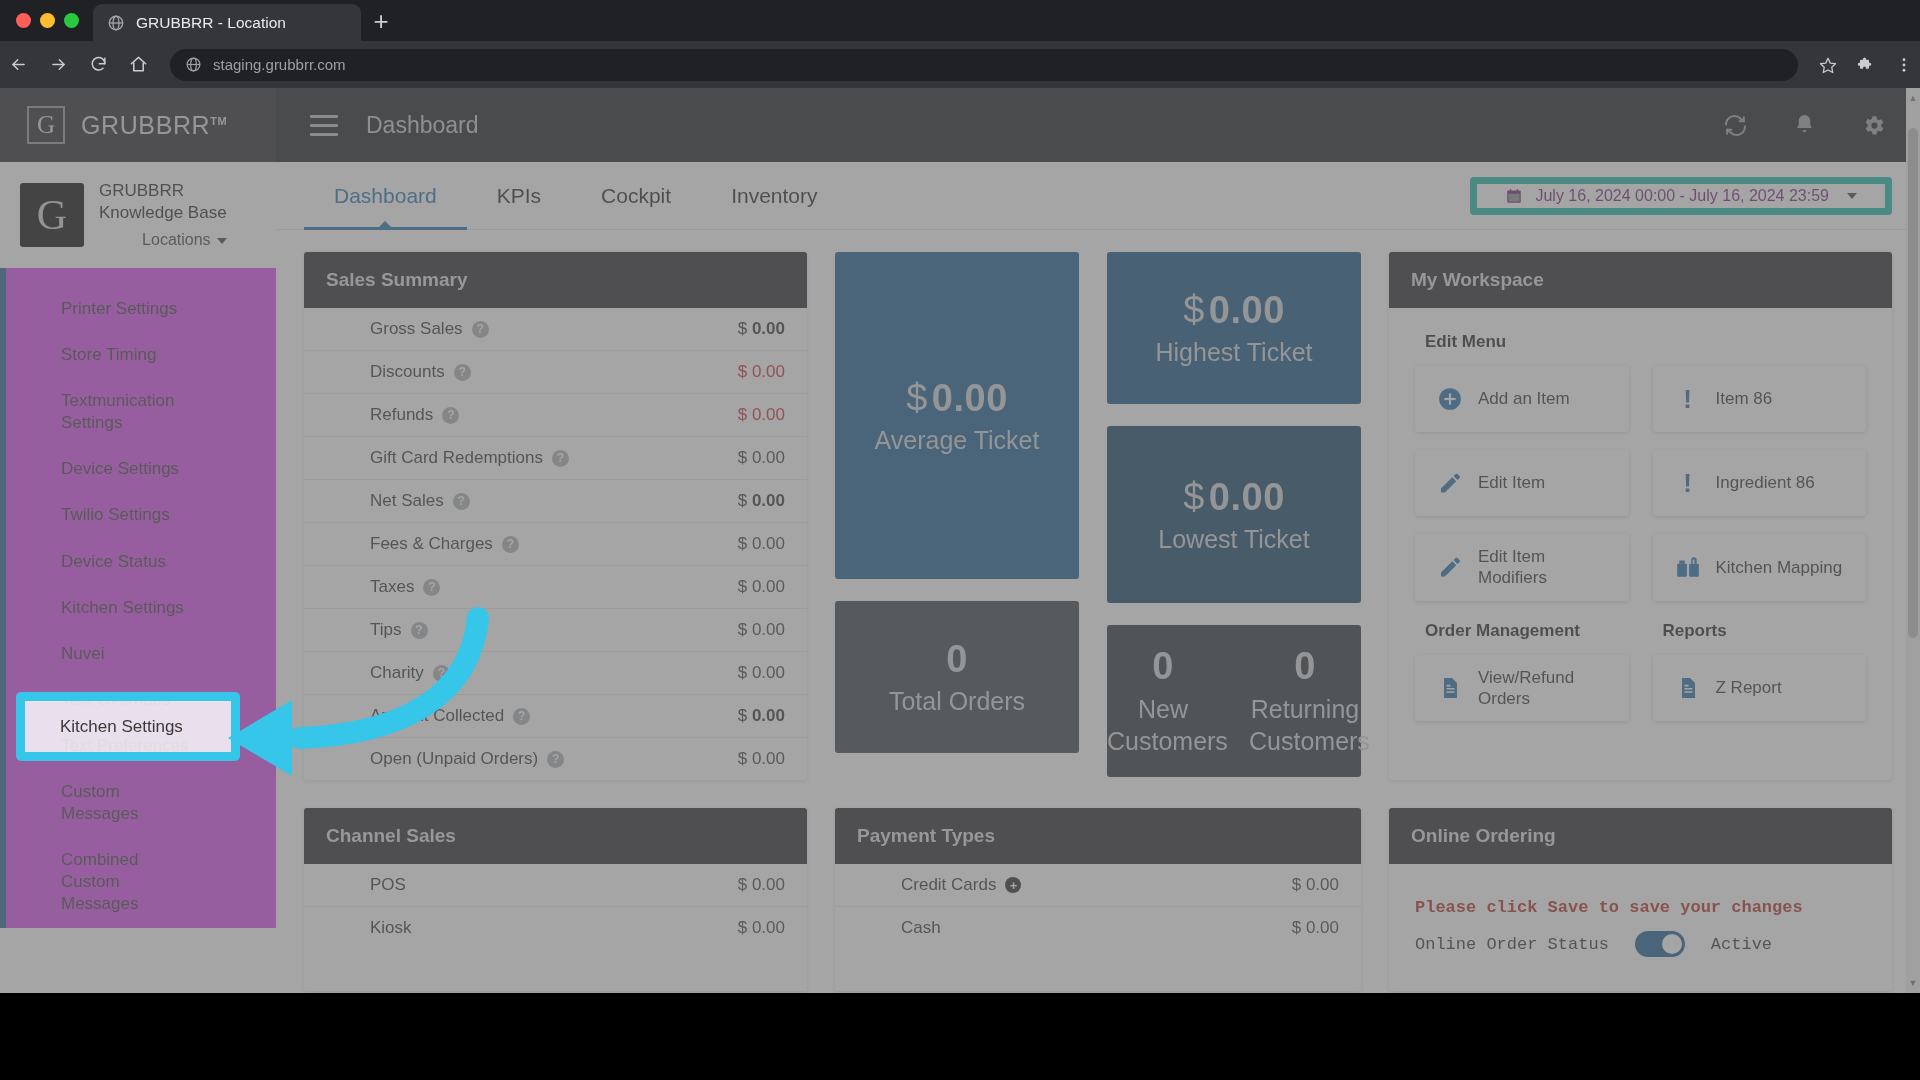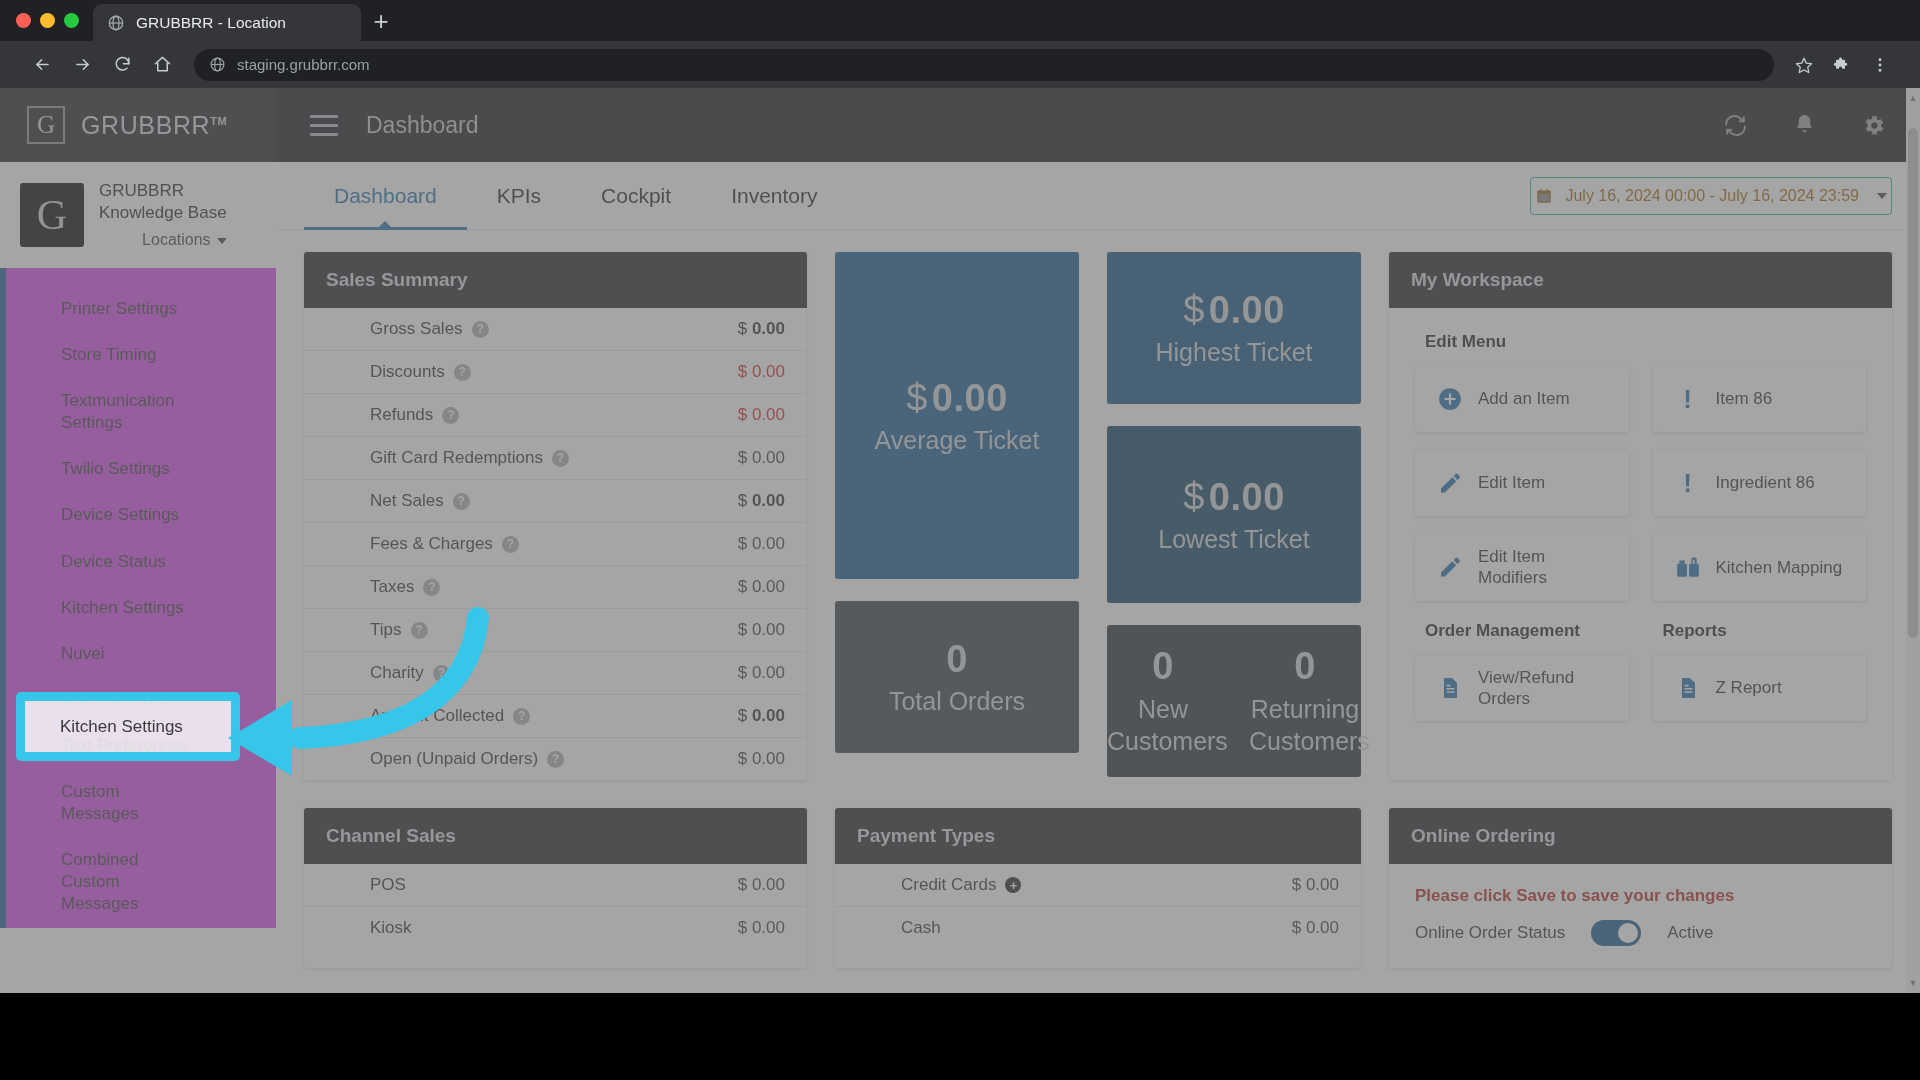--- a/index.html
+++ b/index.html
@@ -29,21 +29,21 @@
   .tab-title {
     color: #e8eaed; font-size: 15.5px; white-space: nowrap; overflow: hidden;
     text-overflow: ellipsis;
   }
   .newtab {
     width: 40px; height: 37px; display: flex; align-items: center; justify-content: center;
     color: #c9ccd1; font-size: 26px; font-weight: 300; line-height: 1; padding-bottom: 3px;
   }
   .toolbar {
     height: 47px; background: #35363a; display: flex; align-items: center;
-    padding: 0 24px; gap: 4px;
+    padding: 0 0; gap: 4px;
   }
   .navbtn {
     width: 36px; height: 36px; display: flex; align-items: center; justify-content: center;
     color: #c9ccd1; border-radius: 50%;
   }
   .omnibox {
     flex: 1; height: 32px; background: #202124; border-radius: 17px; margin: 0 10px;
     display: flex; align-items: center; padding: 0 15px; gap: 11px;
   }
   .omni-url { color: #9aa0a6; font-size: 15px; }
@@ -119,23 +119,23 @@
   .ntab.active::after {
     content: ''; position: absolute; left: 0; right: 0; bottom: -1px; height: 3px;
     background: #1a6ea8;
   }
   .ntab.active .nub {
     position: absolute; left: 50%; bottom: -1px; transform: translateX(-50%);
     width: 0; height: 0; border-left: 9px solid transparent;
     border-right: 9px solid transparent; border-bottom: 9px solid #1a6ea8;
   }
   .daterange {
-    margin-left: auto; align-self: center; height: 38px; border: 1px solid #14b8a6;
-    border-radius: 4px; display: flex; align-items: center; gap: 12px; padding: 0 4px;
-    font-size: 16px; color: #a16207; background: #fff;
+    margin-left: auto; align-self: center; height: 38px; border: 7px solid #14b8a6;
+    border-radius: 4px; display: flex; align-items: center; gap: 12px; padding: 0 28px;
+    font-size: 16px; color: #701a75; background: #fff;
   }
 
   .canvas {
     flex: 1; padding: 22px 28px 0 28px; display: grid; overflow: hidden;
     grid-template-columns: 503px 1fr 1fr 503px; gap: 28px;
     grid-template-rows: auto auto; align-content: start;
   }
 
   .card { background: #fff; border-radius: 3px; box-shadow: 0 1px 4px rgba(0,0,0,.14); }
   .card-head {
@@ -199,21 +199,21 @@
   .ws-btn {
     background: #fff; border-radius: 4px; box-shadow: 0 1px 4px rgba(0,0,0,.19);
     min-height: 66px; display: flex; align-items: center; gap: 15px;
     padding: 12px 14px 12px 22px; font-size: 17px; color: #2b2b2b; line-height: 1.25;
   }
   .ws-ico { color: #1b6aa5; flex: 0 0 26px; display: flex; align-items: center; justify-content: center; }
   .bang { color: #1b6aa5; font-size: 26px; font-weight: bold; line-height: 1; }
   .ws-spacer { height: 16px; }
 
   
-  .oo-body { padding: 22px 26px; }
+  .oo-body { padding: 34px 26px; font-family: Liberation Mono, monospace; }
   .oo-warn { color: #b4261b; font-size: 17px; font-weight: bold; margin-bottom: 14px; }
   .oo-row { display: flex; align-items: center; gap: 26px; font-size: 17px; color: #2b2b2b; }
   .toggle {
     width: 50px; height: 26px; border-radius: 13px; background: #10568e; position: relative;
     flex: 0 0 auto;
   }
   .toggle::after {
     content: ''; position: absolute; right: 3px; top: 3px; width: 20px; height: 20px;
     border-radius: 50%; background: #fff;
   }
@@ -342,22 +342,22 @@
         <div class="loc-text">
           <div class="loc-name" style="white-space:pre-line">GRUBBRR
 Knowledge Base</div>
           <div class="loc-sel"><span>Locations</span><span class="caret-dn"></span></div>
         </div>
       </div>
       <div class="navlist">
         <div class="navitem">Printer Settings</div>
         <div class="navitem">Store Timing</div>
         <div class="navitem" style="max-width:170px">Textmunication Settings</div>
+        <div class="navitem">Device Settings</div>
         <div class="navitem">Twilio Settings</div>
-        <div class="navitem">Device Settings</div>
         <div class="navitem">Device Status</div>
         <div class="navitem">Kitchen Settings</div>
         <div class="navitem">Nuvei</div>
         <div class="navitem">Text Overrides</div>
         <div class="navitem">Text Preferences</div>
         <div class="navitem" style="max-width:120px">Custom Messages</div>
         <div class="navitem" style="max-width:120px">Combined Custom Messages</div>
       </div>
     </div>
 

